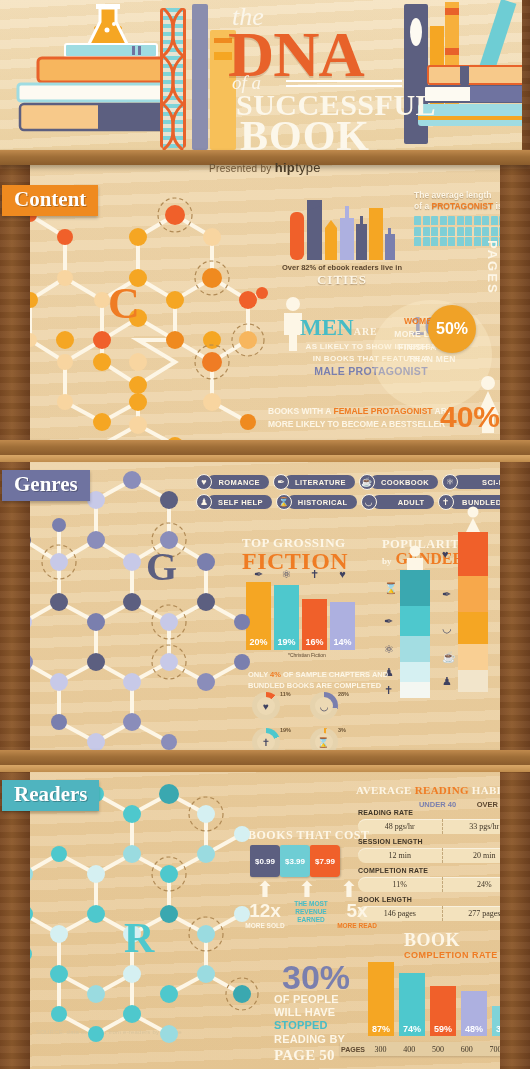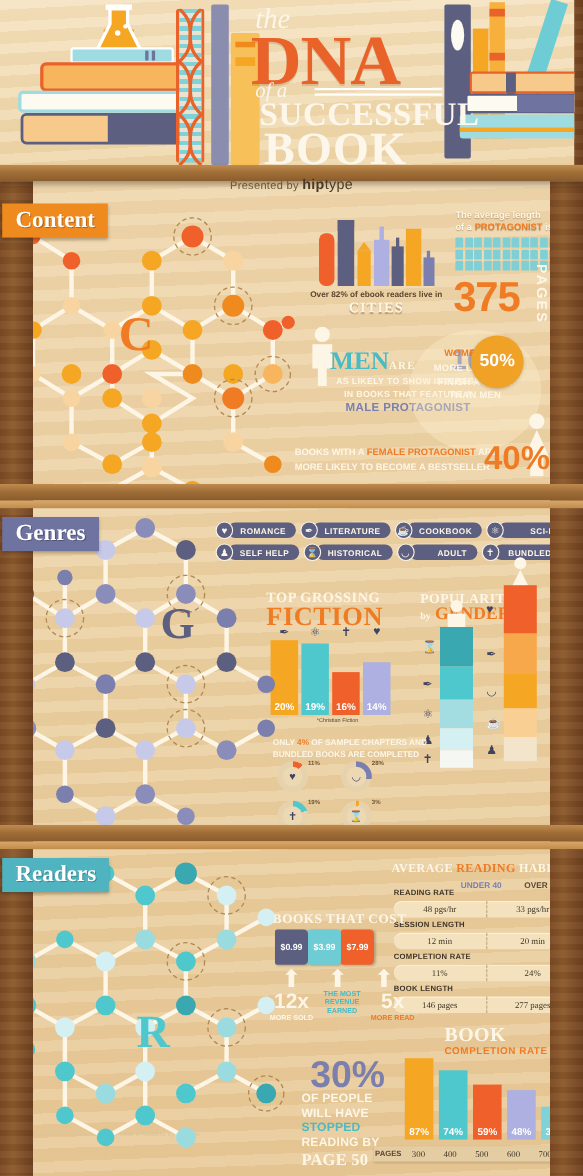--- a/index.html
+++ b/index.html
@@ -384,21 +384,20 @@
       <div class="pg"></div>
       <div class="pg"></div>
       <div class="pg"></div>
       <div class="pg"></div>
       <div class="pg"></div>
       <div class="pg"></div>
       <div class="pg"></div>
       <div class="pg"></div>
       <div class="pg"></div>
     </div>
-  <div class="num375">375</div>
   <div class="pages-vert">PAGES</div>
 
   <svg style="position:absolute;left:280px;top:296px;" width="26" height="56">
     <circle cx="13" cy="8" r="7" fill="#fdf6e6"></circle>
     <path d="M4 17 h18 v22 h-5 v16 h-8 v-16 h-5 z" fill="#fdf6e6"></path>
   </svg>
   <div class="men-block">
     <div class="men-line1">
       <span>MEN</span><span class="are">ARE</span>
       <span class="men-10x">10x</span>
@@ -524,21 +523,21 @@
   <div class="tg-fic">FICTION</div>
   <div class="fic-icos" id="fic-icos">
       <div class="fic-ico">✒</div>
       <div class="fic-ico">⚛</div>
       <div class="fic-ico">✝</div>
       <div class="fic-ico">♥</div>
     </div>
   <div class="fic-bars" id="fic-bars">
       <div class="fic-bar" style="height: 68px; background: rgb(245, 166, 35);">20%</div>
       <div class="fic-bar" style="height: 64.6px; background: rgb(78, 200, 205);">19%</div>
-      <div class="fic-bar" style="height: 39px; background: rgb(240, 96, 42);">16%</div>
+      <div class="fic-bar" style="height: 51px; background: rgb(240, 96, 42);">16%</div>
       <div class="fic-bar" style="height: 47.6px; background: rgb(173, 176, 224);">14%</div>
     </div>
   <div class="fic-foot">*Christian Fiction</div>
 
   <div class="pop-title">POPULARITY</div>
   <div class="pop-gender">
     <span class="by">by</span>
     <span>GENDER</span>
   </div>
   <svg style="position:absolute;left:403px;top:545px;" width="24" height="28">

